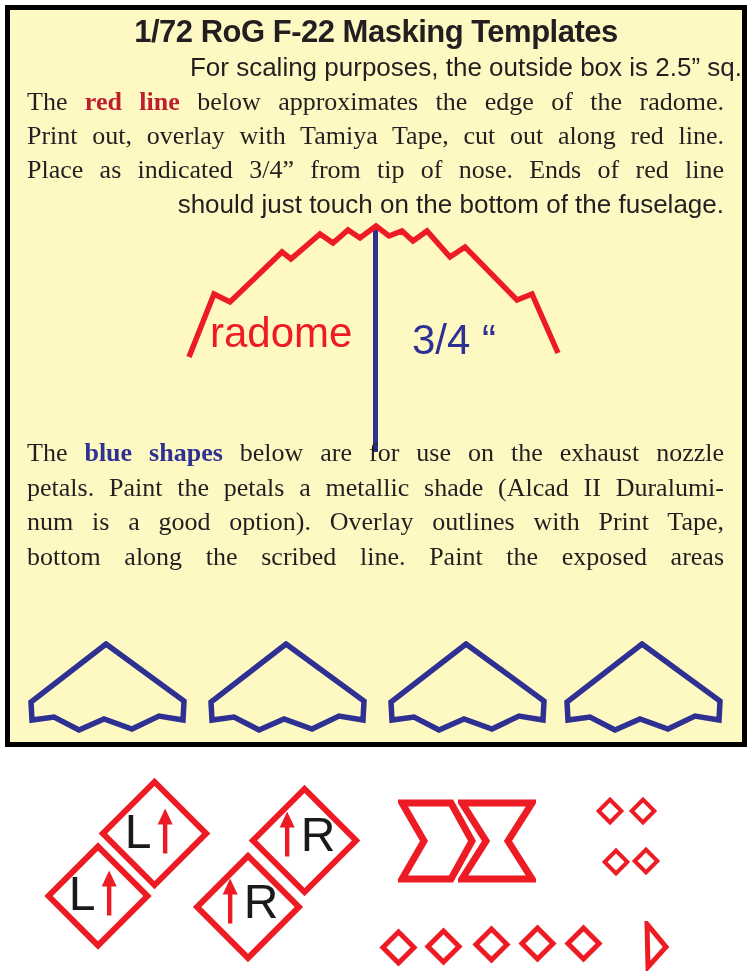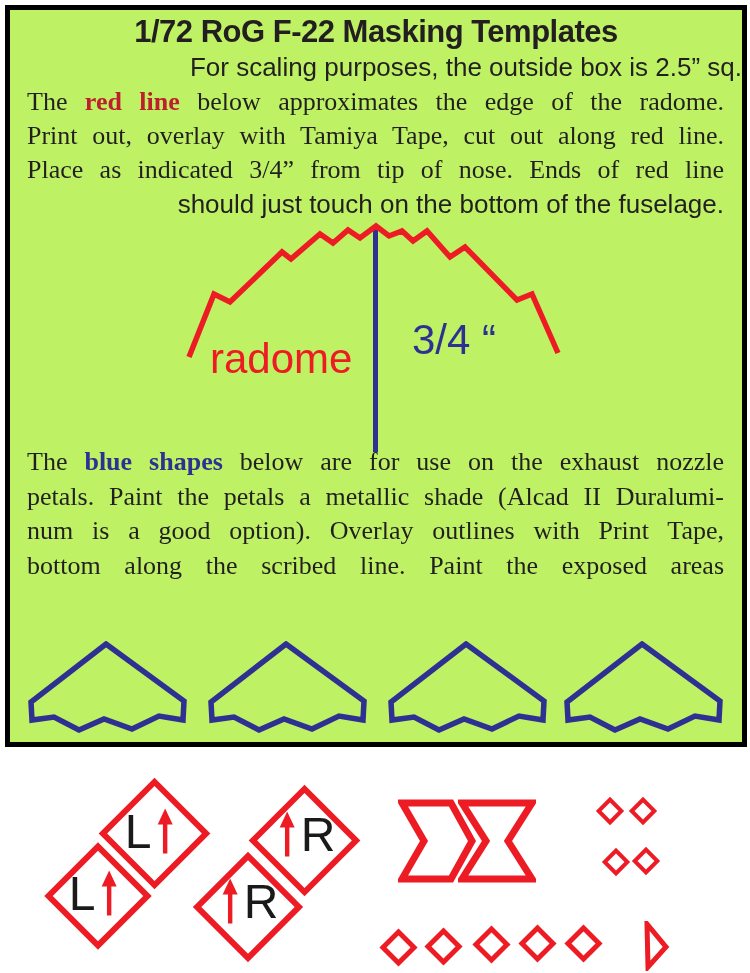--- a/index.html
+++ b/index.html
@@ -1,30 +1,30 @@
 <!DOCTYPE html>
 <html><head>
 <meta charset="utf-8">
 <style>
   html,body{margin:0;padding:0;background:#fff;}
   .page{position:relative;width:750px;height:973px;background:#ffffff;overflow:hidden;
         font-family:"Liberation Sans",sans-serif;color:#231f20;}
   .box{position:absolute;left:5px;top:5px;width:742px;height:742px;border:5px solid #000;
-       box-sizing:border-box;background:#bef264;}
+       box-sizing:border-box;background:#fef9c3;}
   .title{position:absolute;top:4px;left:0;right:0;text-align:center;
          font-size:31px;font-weight:bold;letter-spacing:-0.5px;}
   .subtitle{position:absolute;top:42px;left:0;right:0;text-align:right;font-size:26px;}
   .para{position:absolute;left:17px;width:697px;font-size:26px;line-height:34px;}
   .p1{top:75px;}
-  .p2{top:435px;line-height:34.5px;}
+  .p2{top:426px;line-height:34.5px;}
   .line{width:100%;text-align:right;}
   .just{text-align:justify;text-align-last:justify;font-family:Liberation Serif, serif;}
   .em-red{font-weight:bold;color:#be1e2d;}
   .em-blue{font-weight:bold;color:#2e3192;}
-  .radome-label{position:absolute;left:200px;top:299px;font-size:42px;color:#ed1c24;margin-top:26px;}
+  .radome-label{position:absolute;left:200px;top:299px;font-size:42px;color:#ed1c24;}
   .measure-label{position:absolute;left:392px;top:306px;font-size:42px;color:#2e3192;margin-left:10px;}
   .fig{position:absolute;}
   .petal{position:absolute;top:631px;}
   .diamond{position:absolute;border:6px solid #ed1c24;transform:rotate(45deg);
            box-sizing:border-box;background:transparent;}
   .sdiamond{position:absolute;width:20px;height:20px;border:4px solid #ed1c24;
             transform:rotate(45deg);box-sizing:border-box;}
   .bdiamond{position:absolute;width:27px;height:27px;border:5px solid #ed1c24;
             transform:rotate(45deg);box-sizing:border-box;}
   .dlabel{position:absolute;display:flex;align-items:center;gap:5px;

